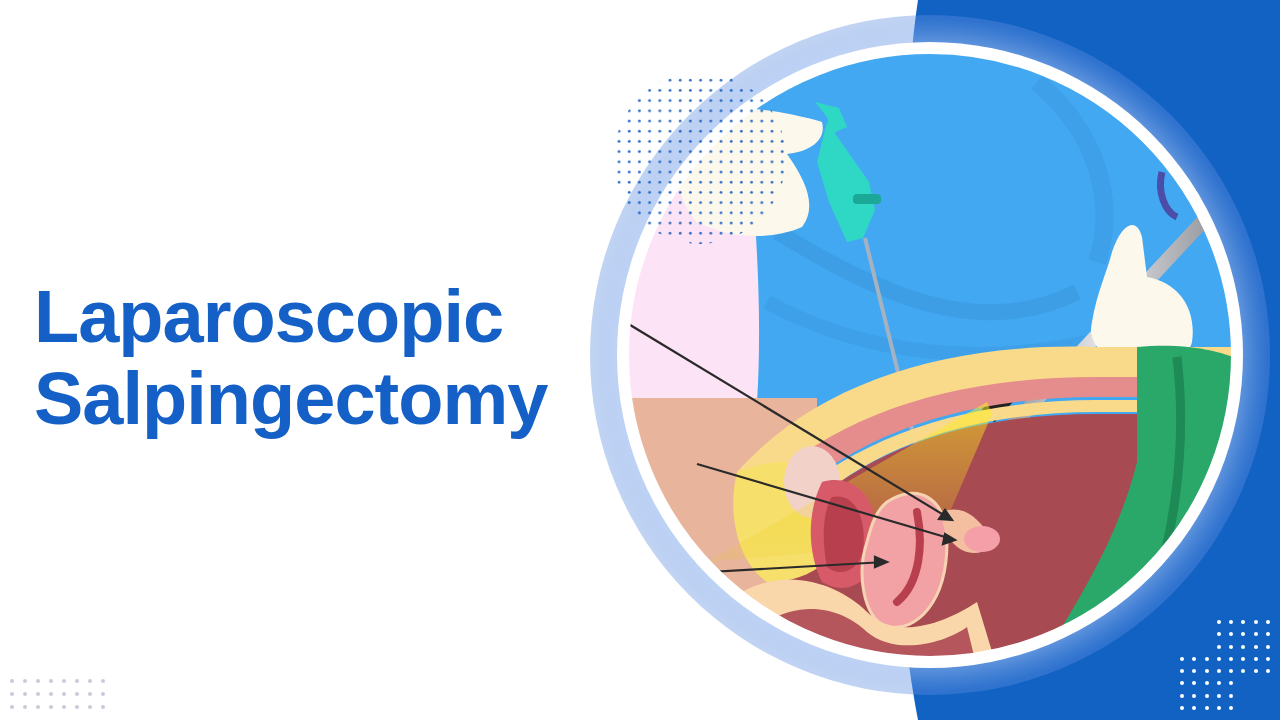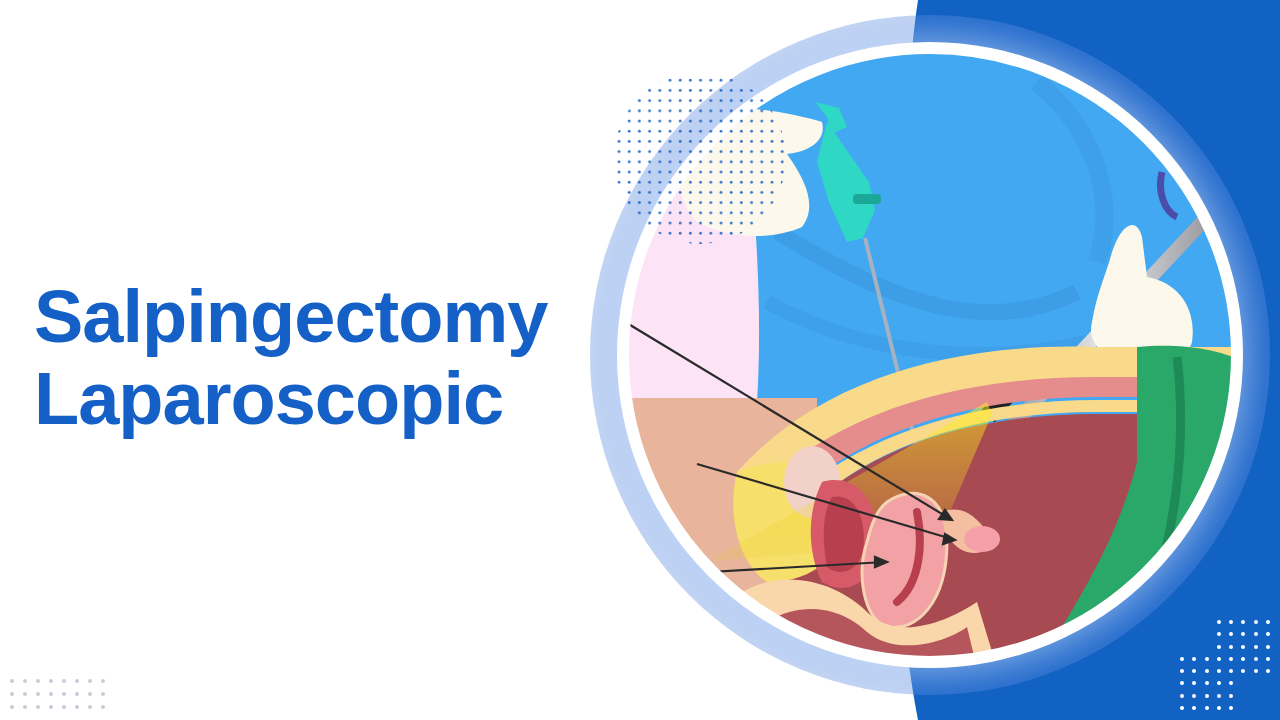--- a/index.html
+++ b/index.html
@@ -119,22 +119,22 @@
       <polygon points="338,498 326,502 328,492"></polygon>
       <line x1="40" y1="533" x2="268" y2="520"></line>
       <polygon points="270,520 258,525 258,515"></polygon>
     </g>
     <text x="4" y="438" font-family="Liberation Sans, sans-serif" font-size="34" fill="#3a3a3a">ry</text>
   </g>
   <circle cx="313" cy="313" r="305" fill="none" stroke="#ffffff" stroke-width="8"></circle>
 </svg>
 
 <h1 class="title">
+  <span>Laparoscopic</span>
   <span>Salpingectomy</span>
-  <span>Laparoscopic</span>
 </h1>
 
 <svg class="dots-bl" width="110" height="40">
   <g fill="#c8ccd8">
     <circle cx="4" cy="5" r="2"></circle>
       <circle cx="17" cy="5" r="2"></circle>
       <circle cx="30" cy="5" r="2"></circle>
       <circle cx="43" cy="5" r="2"></circle>
       <circle cx="56" cy="5" r="2"></circle>
       <circle cx="69" cy="5" r="2"></circle>

